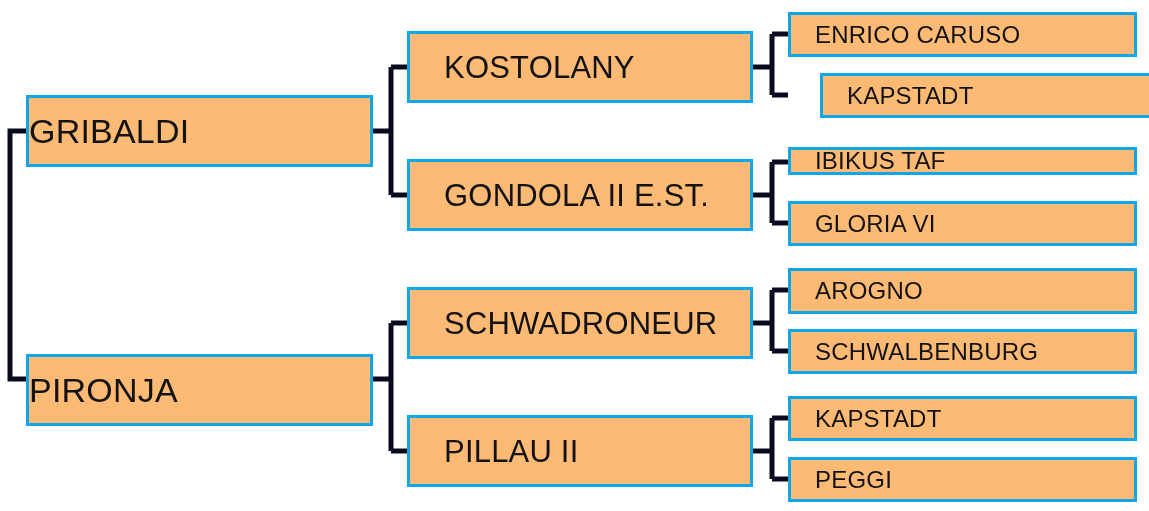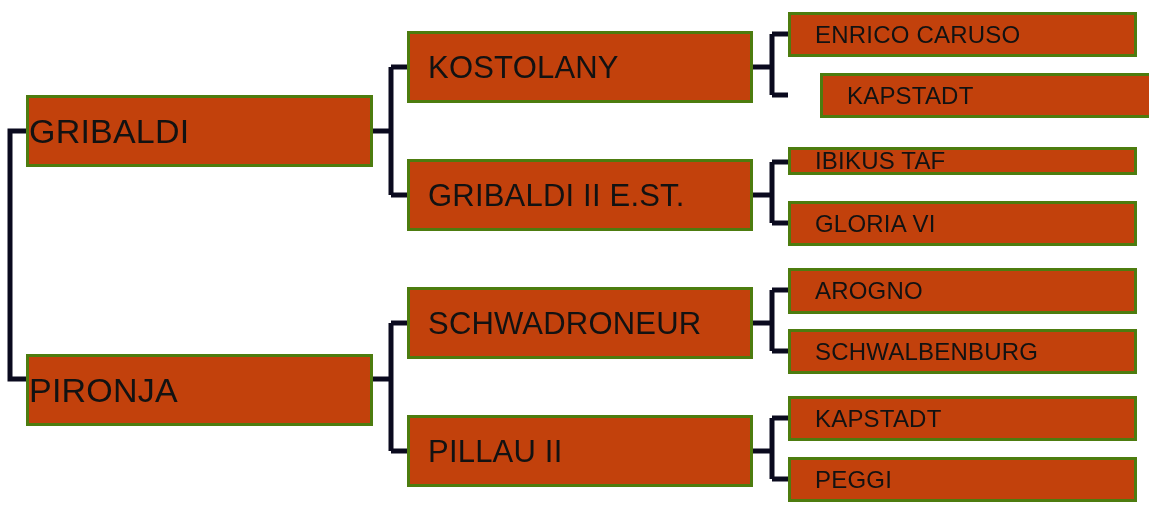--- a/index.html
+++ b/index.html
@@ -23,22 +23,22 @@
     position: absolute;
     left: 0;
     top: 0;
     width: 1149px;
     height: 511px;
     pointer-events: none;
   }
   .node {
     position: absolute;
     box-sizing: border-box;
-    background: #c2410c;
-    border: 3px solid #4d7c0f;
+    background: #fdba74;
+    border: 3px solid #0ea5e9;
     display: flex;
     align-items: center;
     overflow: hidden;
     z-index: 2;
   }
   .node .label {
     white-space: nowrap;
     color: #121212;
     font-weight: 400;
     letter-spacing: 0.2px;
@@ -46,21 +46,21 @@
   }
   
   .gen1 { border-width: 3px; }
   .gen1 .label {
     font-size: 34px;
   }
   
   .gen2 { border-width: 3px; }
   .gen2 .label {
     font-size: 31px;
-    padding-left: 18px;
+    padding-left: 34px;
   }
   
   .gen3 { border-width: 3px; }
   .gen3 .label {
     font-size: 24px;
     padding-left: 24px;
   }
 </style>
 </head>
 <body>
@@ -101,21 +101,21 @@
       <div class="node gen1" style="left: 26px; top: 95px; width: 347px; height: 72px;">
         <span class="label">GRIBALDI</span>
       </div>
       <div class="node gen1" style="left: 26px; top: 354px; width: 347px; height: 72px;">
         <span class="label">PIRONJA</span>
       </div>
       <div class="node gen2" style="left: 407px; top: 31px; width: 346px; height: 72px;">
         <span class="label">KOSTOLANY</span>
       </div>
       <div class="node gen2" style="left: 407px; top: 159px; width: 346px; height: 72px;">
-        <span class="label">GRIBALDI II E.ST.</span>
+        <span class="label">GONDOLA II E.ST.</span>
       </div>
       <div class="node gen2" style="left: 407px; top: 287px; width: 346px; height: 72px;">
         <span class="label">SCHWADRONEUR</span>
       </div>
       <div class="node gen2" style="left: 407px; top: 415px; width: 346px; height: 72px; text-align: center;">
         <span class="label">PILLAU II</span>
       </div>
       <div class="node gen3" style="left: 788px; top: 12px; width: 349px; height: 45px;">
         <span class="label">ENRICO CARUSO</span>
       </div>

